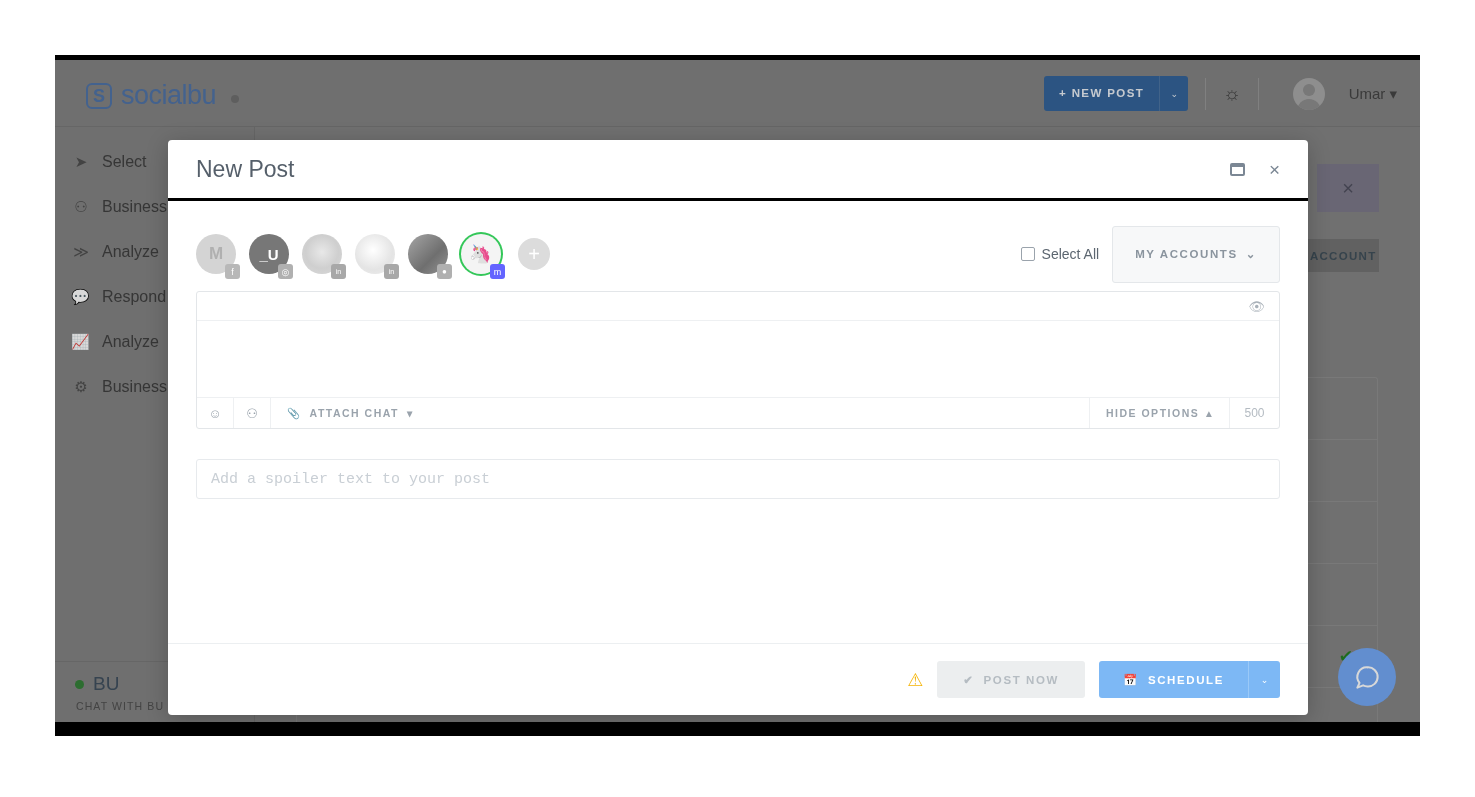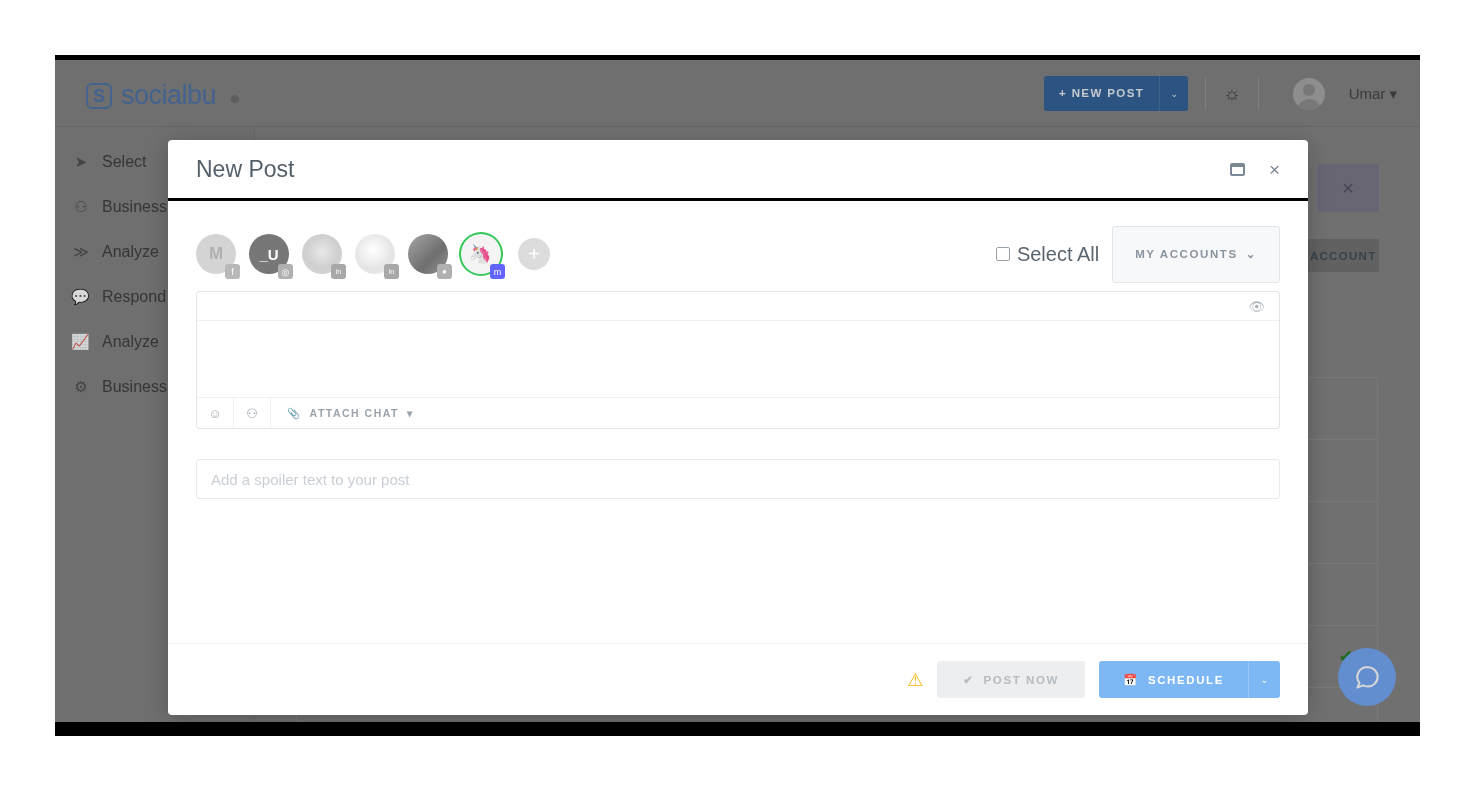--- a/index.html
+++ b/index.html
@@ -226,21 +226,21 @@
     width: 32px; height: 32px; border-radius: 50%; background: #dcdcdc;
     display: flex; align-items: center; justify-content: center;
     color: #ffffff; font-size: 20px; line-height: 1; margin-left: 4px;
   }
   #accounts-right { margin-left: auto; display: flex; align-items: center; gap: 13px; }
   #select-all-wrap { display: flex; align-items: center; gap: 7px; }
   #select-all-box {
     width: 14px; height: 14px; border: 1.4px solid #9aa3ac; border-radius: 2px;
     background: #fff;
   }
-  #select-all-label { font-size: 20px; color: #5c6670; }
+  #select-all-label { font-size: 14px; color: #5c6670; }
   #my-accounts-btn {
     height: 57px; padding: 0 22px; background: #f7f8f9;
     border: 1px solid #e4e7ea; border-radius: 3px;
     display: flex; align-items: center; gap: 8px;
     font-size: 11.5px; letter-spacing: 1.6px; color: #8a949e; font-weight: bold;
   }
 
   
   #composer {
     margin-top: 9px;
@@ -286,21 +286,21 @@
     width: 50px; font-size: 12px; color: #b4bbc2;
     border-left: 1px solid #eef0f2;
   }
 
   
   #spoiler-section { margin-top: 30px; }
   #spoiler-label { font-size: 14.5px; color: #4d5761; margin-bottom: 9px; }
   #spoiler-input {
     width: 100%; height: 40px; border: 1px solid #e7eaed; border-radius: 3px;
     padding: 0 14px; font-size: 15px; color: #000000;
-    font-family: Liberation Sans, sans-serif; outline: none; background: #fff;
+    font-family: Liberation Mono, monospace; outline: none; background: #fff;
   }
   #spoiler-input::placeholder { color: #c9cfd5; }
 
   
   #modal-footer {
     height: 72px; border-top: 1px solid #eceff1; flex-shrink: 0;
     display: flex; align-items: center; justify-content: flex-end;
     padding: 0 28px; gap: 14px;
   }
   #warn-icon { color: #f5b50a; font-size: 18px; line-height: 1; }
@@ -369,20 +369,27 @@
         <span>Respond</span>
       </div>
       <div class="nav-item">
         <span class="nav-icon">📈</span>
         <span>Analyze</span>
       </div>
       <div class="nav-item">
         <span class="nav-icon">⚙</span>
         <span>Business</span>
       </div>
+    </div>
+    <div id="bu-widget">
+      <div id="bu-title-row">
+        <span id="bu-dot"></span>
+        <span id="bu-title">BU</span>
+      </div>
+      <div id="bu-sub">CHAT WITH BU</div>
     </div>
   </div>
 
   <div id="bg-content">
     <div id="bg-close-btn">×</div>
     <div id="bg-add-account-btn">ADD ACCOUNT</div>
     <div id="bg-table">
       <div class="bg-row"></div>
       <div class="bg-row"></div>
       <div class="bg-row"></div>
@@ -474,20 +481,27 @@
           <span id="composer-caret"></span>
         </div>
         <div id="composer-toolbar">
           <span class="tool-btn" id="tool-emoji">☺</span>
           <span class="tool-btn" id="tool-ai">⚇</span>
           <span class="tool-btn" id="tool-attach">
             <span>📎</span>
             <span>ATTACH CHAT</span>
             <span>▾</span>
           </span>
+          <div id="toolbar-right">
+            <span id="hide-options">
+              <span>HIDE OPTIONS</span>
+              <span>▴</span>
+            </span>
+            <span id="char-count">500</span>
+          </div>
         </div>
       </div>
 
       <div id="spoiler-section">
         <input id="spoiler-input" type="text" placeholder="Add a spoiler text to your post" style="">
       </div>
 
     </div>
 
     <div id="modal-footer">

